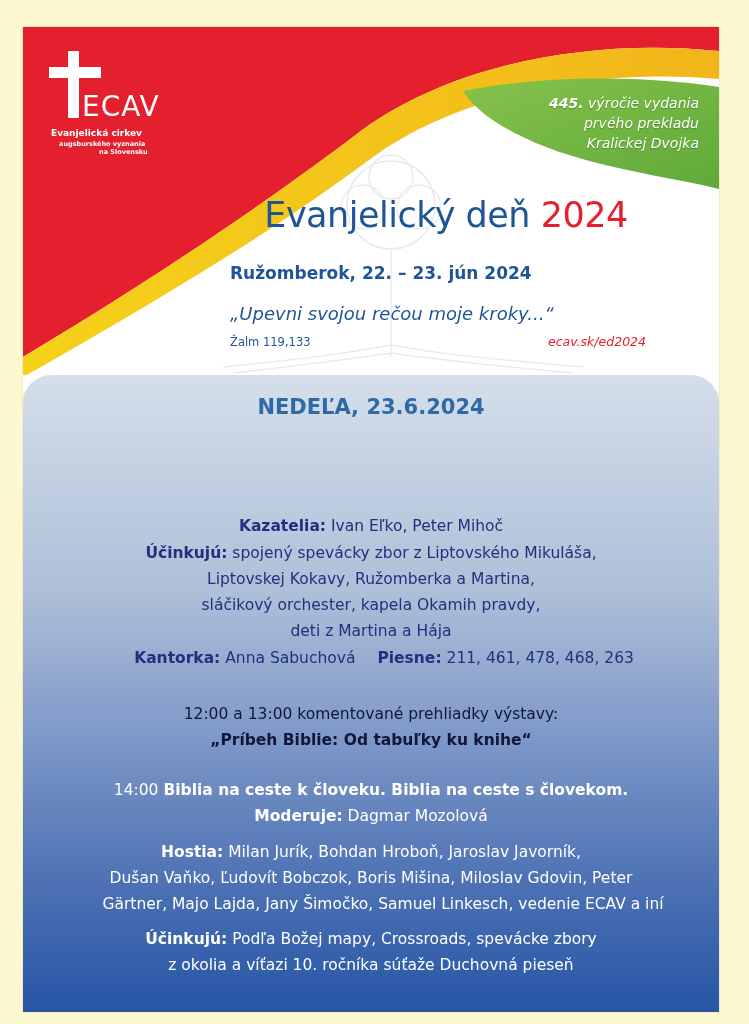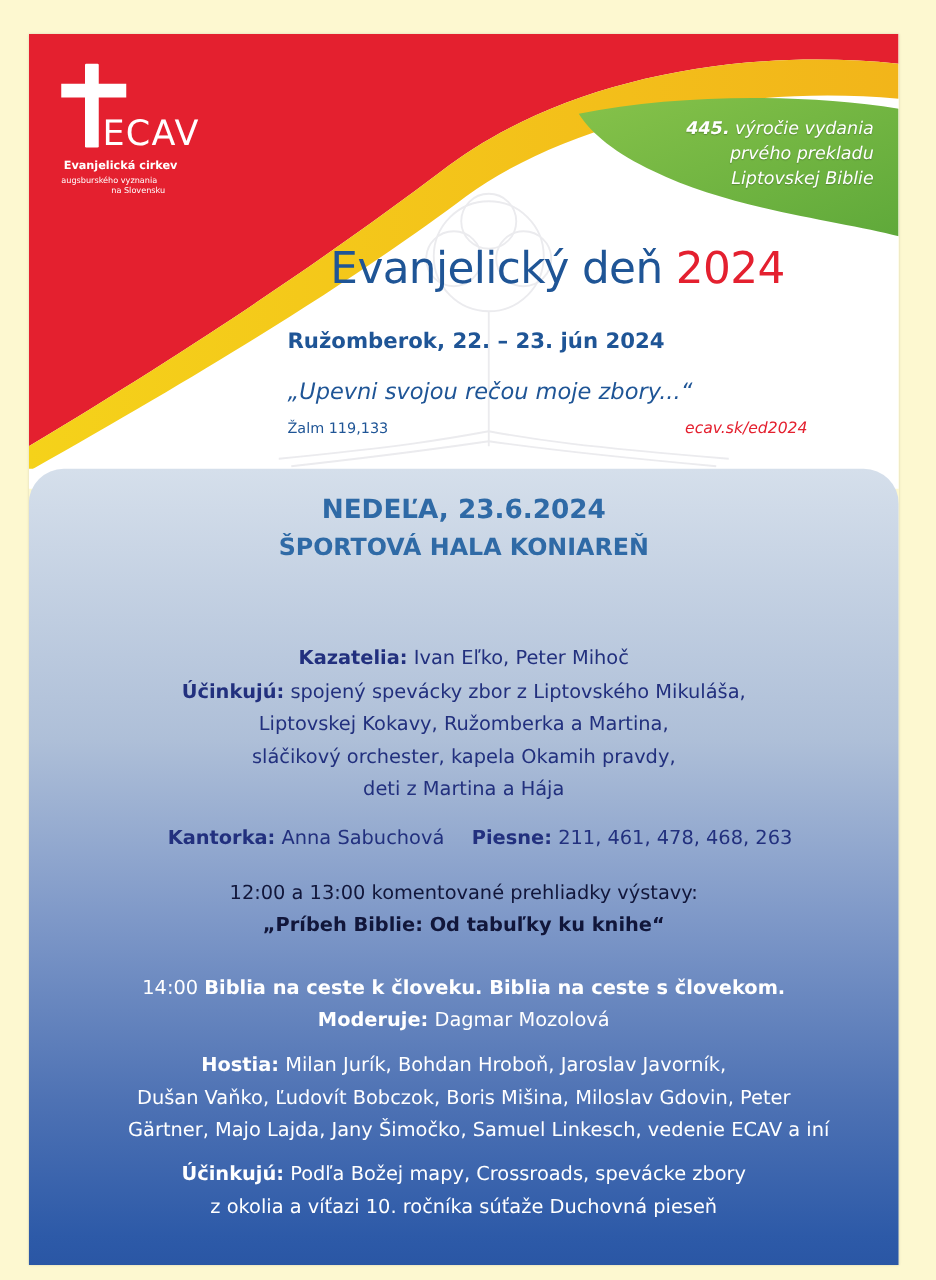--- a/index.html
+++ b/index.html
@@ -38,22 +38,22 @@
   .logo .brand {
     position: absolute; left: 33px; top: 39px;
     color: #fff; font-family: "DejaVu Sans", sans-serif;
     font-size: 28px; letter-spacing: 1px; font-weight: normal;
   }
   .logo .sub1 {
     position: absolute; left: 2px; top: 77px; color: #fff;
     font-size: 9px; font-weight: bold; white-space: nowrap;
   }
   .logo .sub2, .logo .sub3 {
-    position: absolute; left: 0; color: #fff;
-    font-size: 6.5px; font-weight: normal; white-space: nowrap;
+    position: absolute; left: 10px; color: #fff;
+    font-size: 6.5px; font-weight: bold; white-space: nowrap;
   }
   .logo .sub2 { top: 89px; }
   .logo .sub3 { top: 97px; padding-left: 40px; }
   .anniv {
     position: absolute; right: 20px; top: 66px;
     text-align: right; color: #fff;
     font-size: 14px; font-style: italic; line-height: 20px;
     text-shadow: 0 1px 1px rgba(0,0,0,0.25);
   }
   .anniv b { font-weight: bold; }
@@ -143,42 +143,41 @@
       <div class="cross-h"></div>
       <div class="brand">ECAV</div>
       <div class="sub1">Evanjelická cirkev</div>
       <div class="sub2">augsburského vyznania</div>
       <div class="sub3">na Slovensku</div>
     </div>
 
     <div class="anniv">
       <div><b>445.</b><span> výročie vydania</span></div>
       <div>prvého prekladu</div>
-      <div>Liptovskej Biblie</div>
+      <div>Kralickej Dvojka</div>
     </div>
 
     <div class="title">
       <span class="blue">Evanjelický deň </span><span class="red">2024</span>
     </div>
     <div class="place">Ružomberok, 22. – 23. jún 2024</div>
-    <div class="motto">„Upevni svojou rečou moje zbory...“</div>
+    <div class="motto">„Upevni svojou rečou moje kroky...“</div>
     <div class="psalm">Žalm 119,133</div>
     <div class="url">ecav.sk/ed2024</div>
   </div>
 
   <div class="program">
     <div class="p-line day">NEDEĽA, 23.6.2024</div>
-    <div class="p-line venue">ŠPORTOVÁ HALA KONIAREŇ</div>
 
     <div class="p-line dark" style="top:142px;"><b>Kazatelia:</b><span> Ivan Eľko, Peter Mihoč</span></div>
     <div class="p-line dark" style="top:169px;"><b>Účinkujú:</b><span> spojený spevácky zbor z Liptovského Mikuláša,</span></div>
     <div class="p-line dark" style="top:195px;">Liptovskej Kokavy, Ružomberka a Martina,</div>
     <div class="p-line dark" style="top:221px;">sláčikový orchester, kapela Okamih pravdy,</div>
     <div class="p-line dark" style="top:247px;">deti z Martina a Hája</div>
-    <div class="p-line dark" style="top:286px;padding-left:26px;"><b>Kantorka:</b><span> Anna Sabuchová</span><span class="gap"></span><b>Piesne:</b><span> 211, 461, 478, 468, 263</span></div>
+    <div class="p-line dark" style="top:274px;padding-left:26px;"><b>Kantorka:</b><span> Anna Sabuchová</span><span class="gap"></span><b>Piesne:</b><span> 211, 461, 478, 468, 263</span></div>
 
     <div class="p-line black" style="top:330px;">12:00 a 13:00 komentované prehliadky výstavy:</div>
     <div class="p-line black" style="top:356px;"><b>„Príbeh Biblie: Od tabuľky ku knihe“</b></div>
 
     <div class="p-line white" style="top:406px;"><span>14:00 </span><b>Biblia na ceste k človeku. Biblia na ceste s človekom.</b></div>
     <div class="p-line white" style="top:432px;"><b>Moderuje:</b><span> Dagmar Mozolová</span></div>
     <div class="p-line white" style="top:468px;"><b>Hostia:</b><span> Milan Jurík, Bohdan Hroboň, Jaroslav Javorník,</span></div>
     <div class="p-line white" style="top:494px;">Dušan Vaňko, Ľudovít Bobczok, Boris Mišina, Miloslav Gdovin, Peter</div>
     <div class="p-line white" style="top:520px;margin-left:24px;">Gärtner, Majo Lajda, Jany Šimočko, Samuel Linkesch, vedenie ECAV a iní</div>
     <div class="p-line white" style="top:555px;"><b>Účinkujú:</b><span> Podľa Božej mapy, Crossroads, spevácke zbory</span></div>

